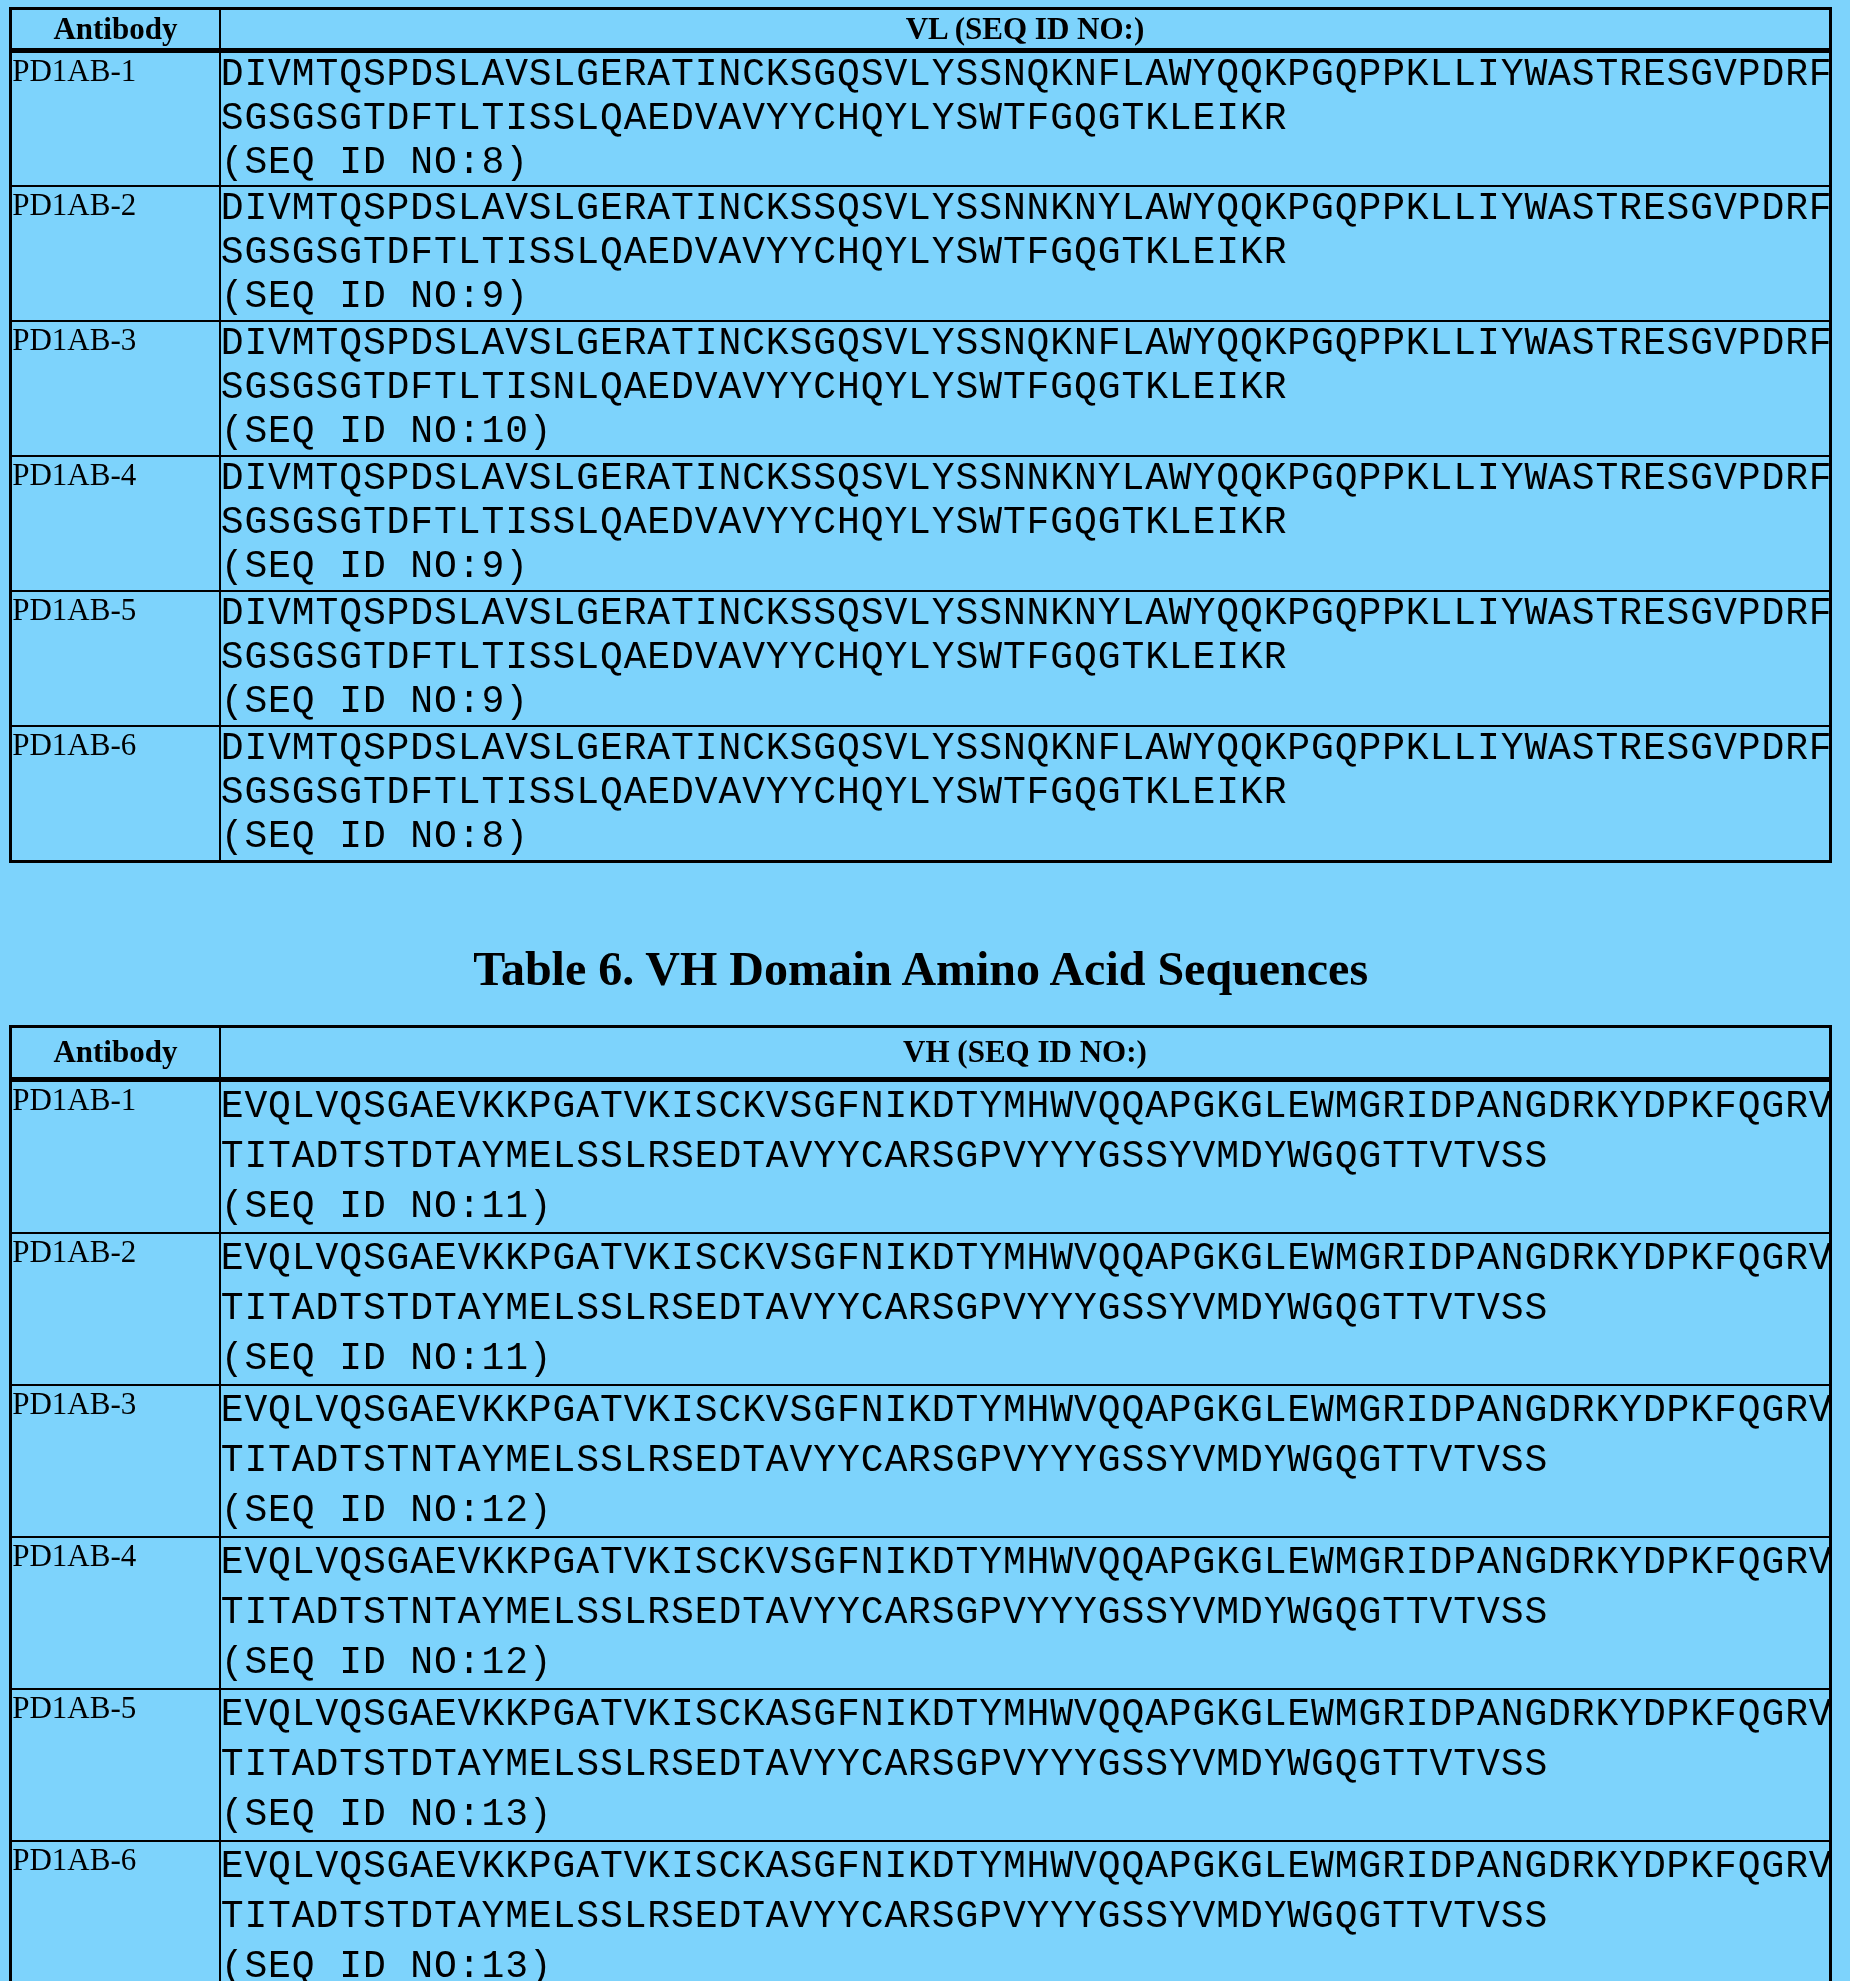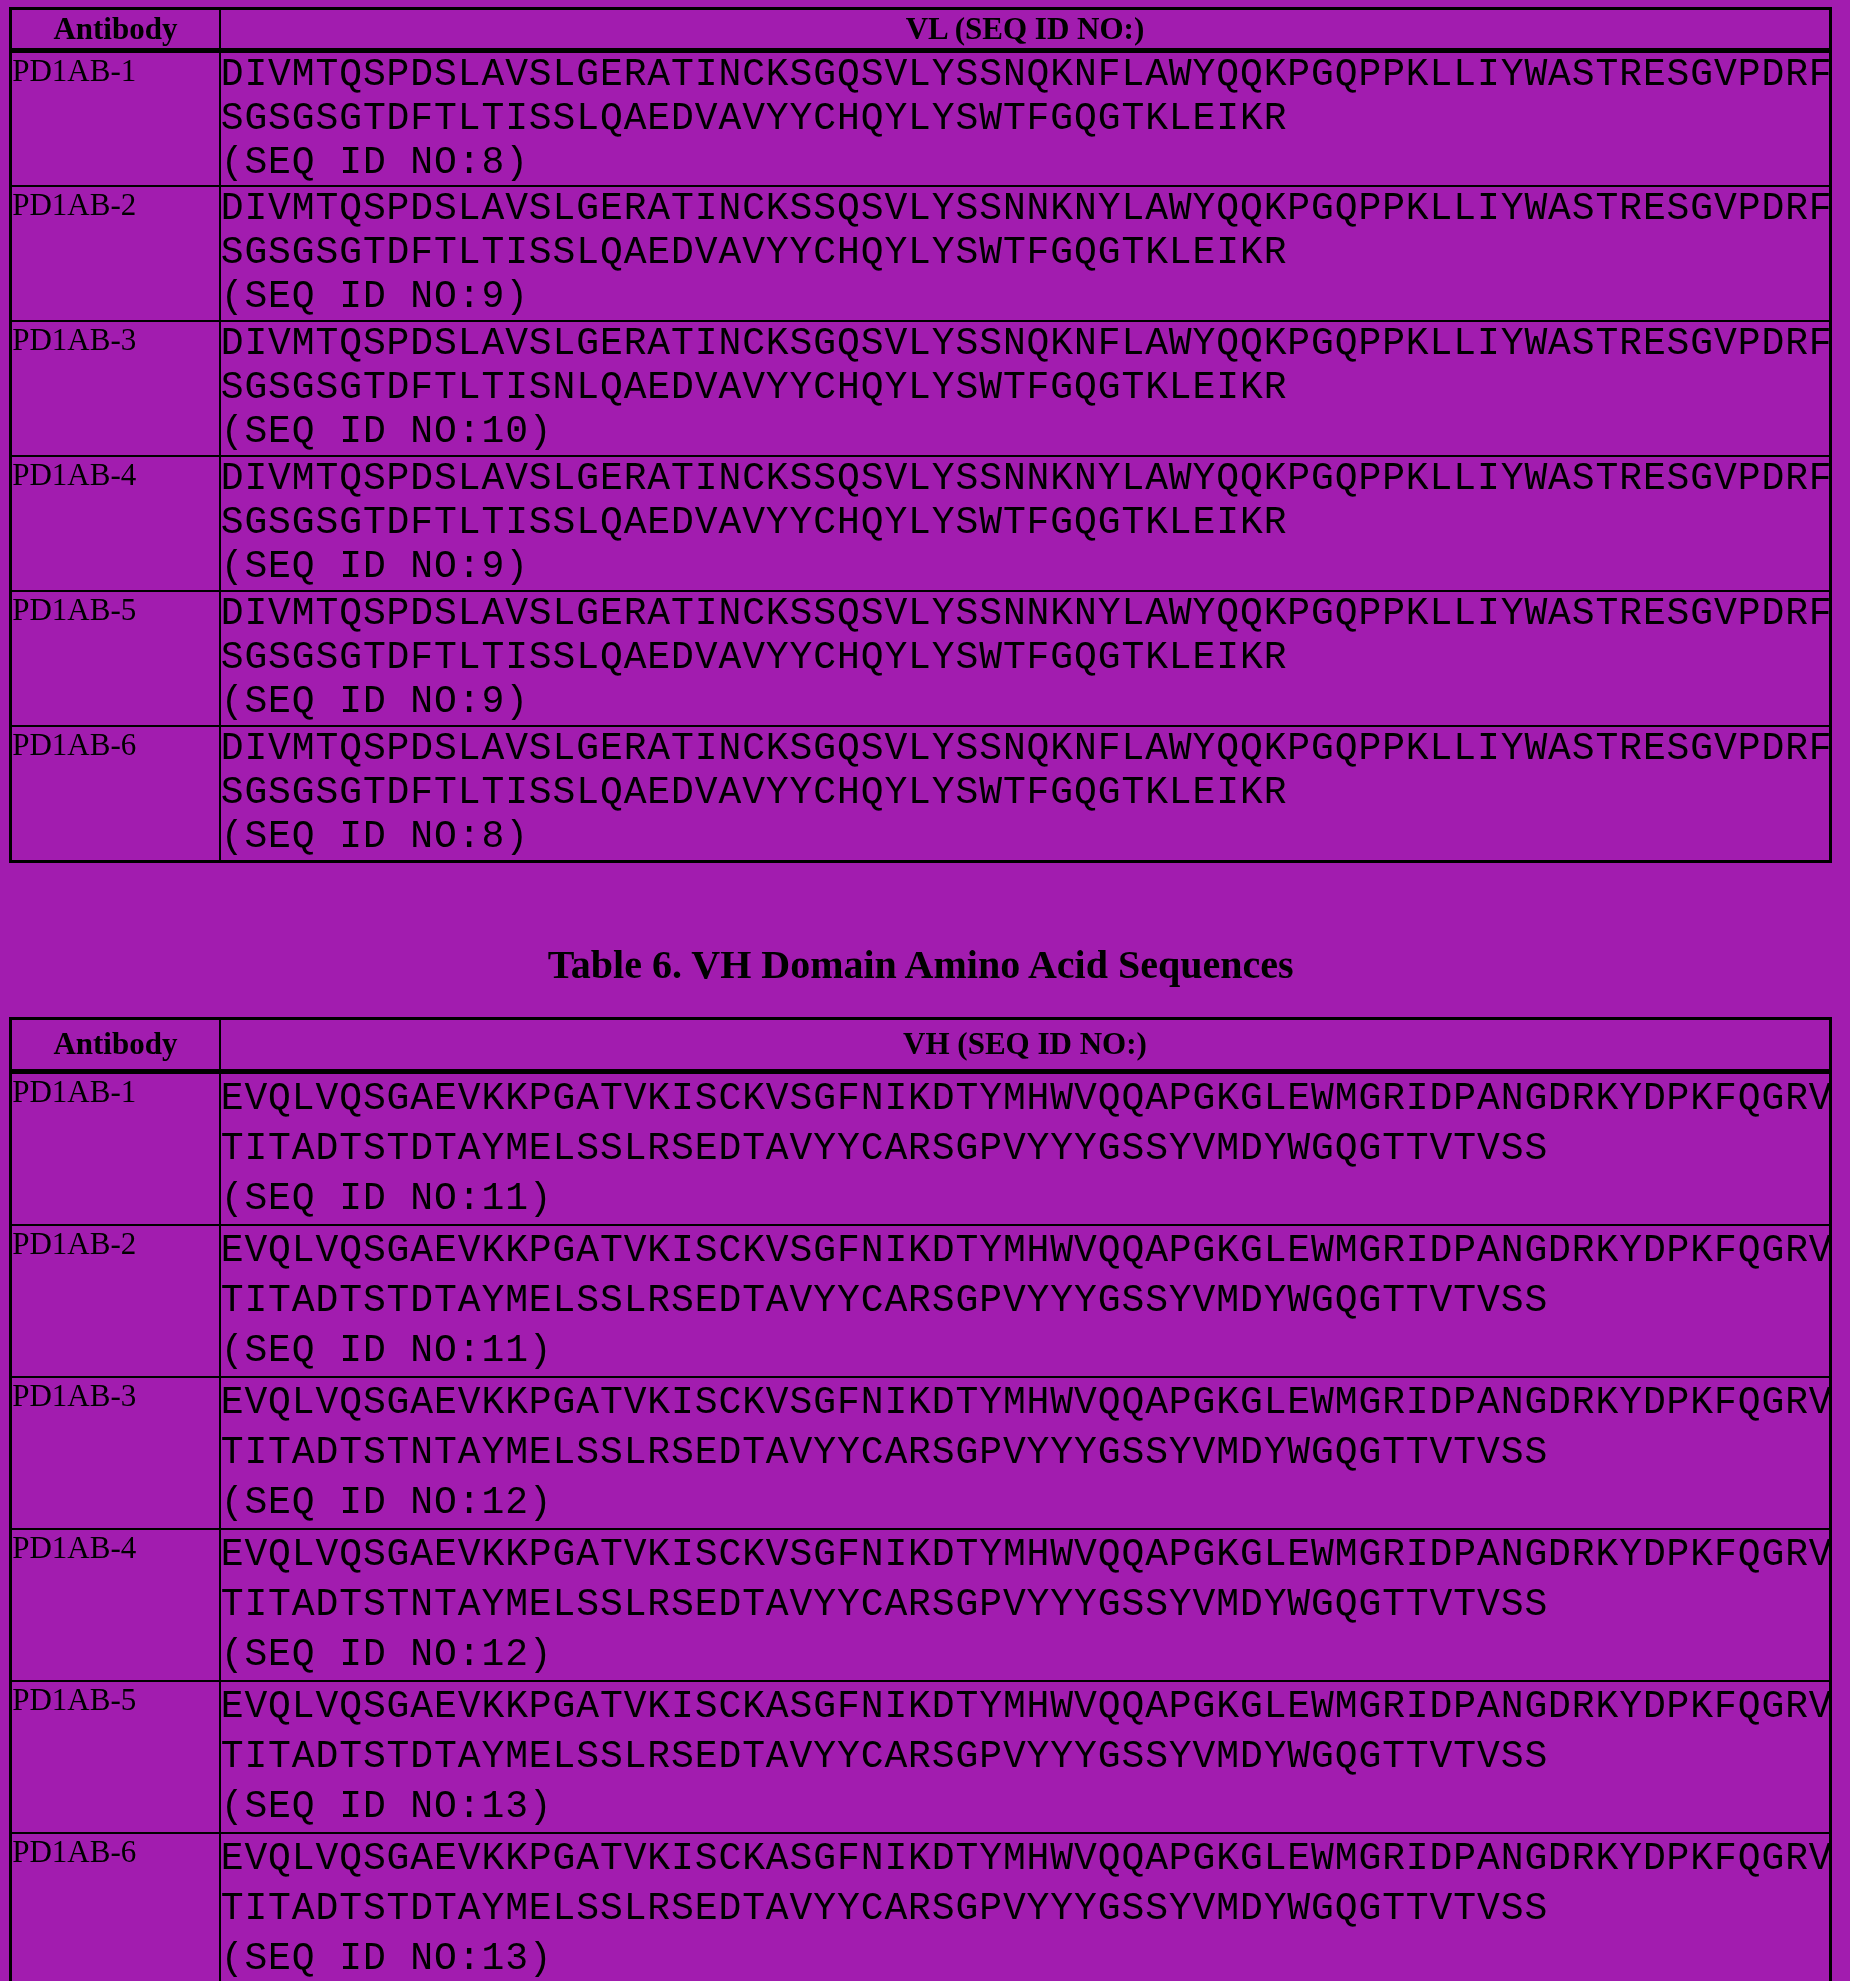--- a/index.html
+++ b/index.html
@@ -10,21 +10,21 @@
   }
   body {
     width: 1850px;
     font-family: "Liberation Serif", serif;
   }
   .page {
     width: 1850px;
     height: 1982px;
     box-sizing: border-box;
     padding: 7.3px 18.4px 7.3px 9.2px;
-    background: #a21caf;
+    background: #7dd3fc;
   }
   table.seq-table {
     border-collapse: collapse;
     width: 1823px;
     table-layout: fixed;
     border: 3.7px solid #000000;
   }
   table.seq-table col.ab-col   { width: 209px; }
   table.seq-table th, table.seq-table td {
     border: 2.8px solid #000000;
@@ -56,21 +56,21 @@
     font-size: 38px;
     letter-spacing: 0.9px;
     white-space: nowrap;
   }
   #vl-table td { height: 135px; }
   #vh-table td { height: 150px; }
   #vl-table .seq-line { line-height: 44px; }
   #vh-table .seq-line { line-height: 50px; }
   .table-title {
     font-weight: bold;
-    font-size: 40px;
+    font-size: 48px;
     text-align: center;
     margin: 78px 0 29px 0;
     width: 1823px;
   }
 </style>
 </head>
 <body>
 
 <div class="page">
 

